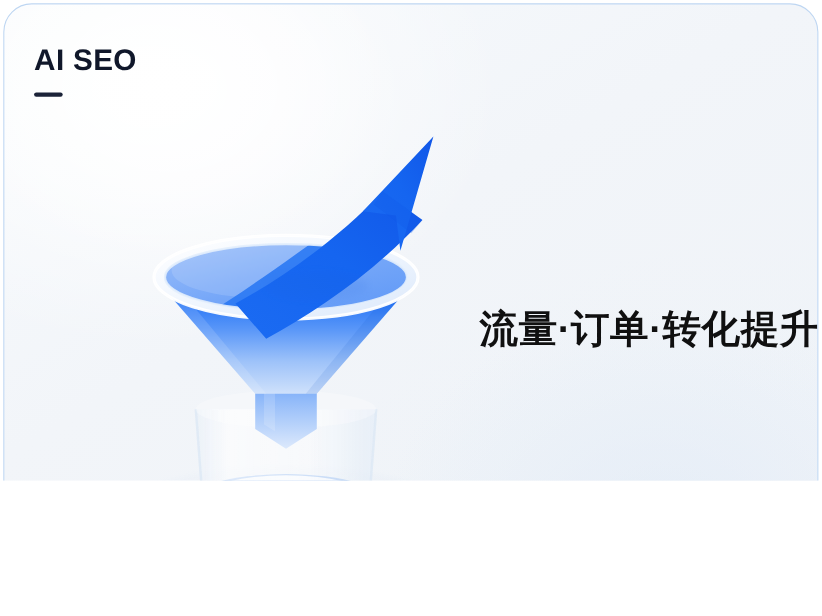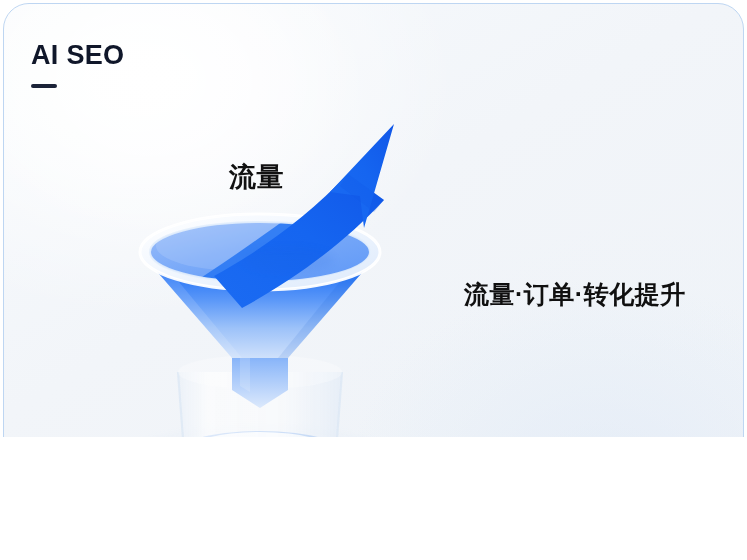--- a/index.html
+++ b/index.html
@@ -69,27 +69,26 @@
     height: 4px;
     border-radius: 2px;
     background: #1b2338;
   }
 
   
   .headline {
     position: absolute;
     left: 432px;
     top: 275px;
-    font-size: 25px;
+    font-size: 35px;
     font-weight: 700;
     color: #101010;
     letter-spacing: .5px;
     white-space: nowrap;
     line-height: 1.2;
-    margin-left: 28px;
   }
 
   
   .graphic {
     position: absolute;
     left: 88px;
     top: 96px;
     width: 350px;
     height: 440px;
   }
@@ -256,16 +255,15 @@
                    L 268 96
                    L 272 128 Z" fill="url(#arrowGrad)"></path>
 
           <path d="M 256 74 L 292 100 L 282 112 L 248 86 Z" fill="#1157E8" opacity="0.25"></path>
         </g>
 
         <ellipse cx="196" cy="160" rx="46" ry="12" fill="#1A5FD8" opacity="0.10" filter="url(#softBlur)"></ellipse>
       </svg>
     </div>
 
-    <div class="lbl lbl-traffic">流量</div>
 
   </div>
 </div>
 
 </body></html>

